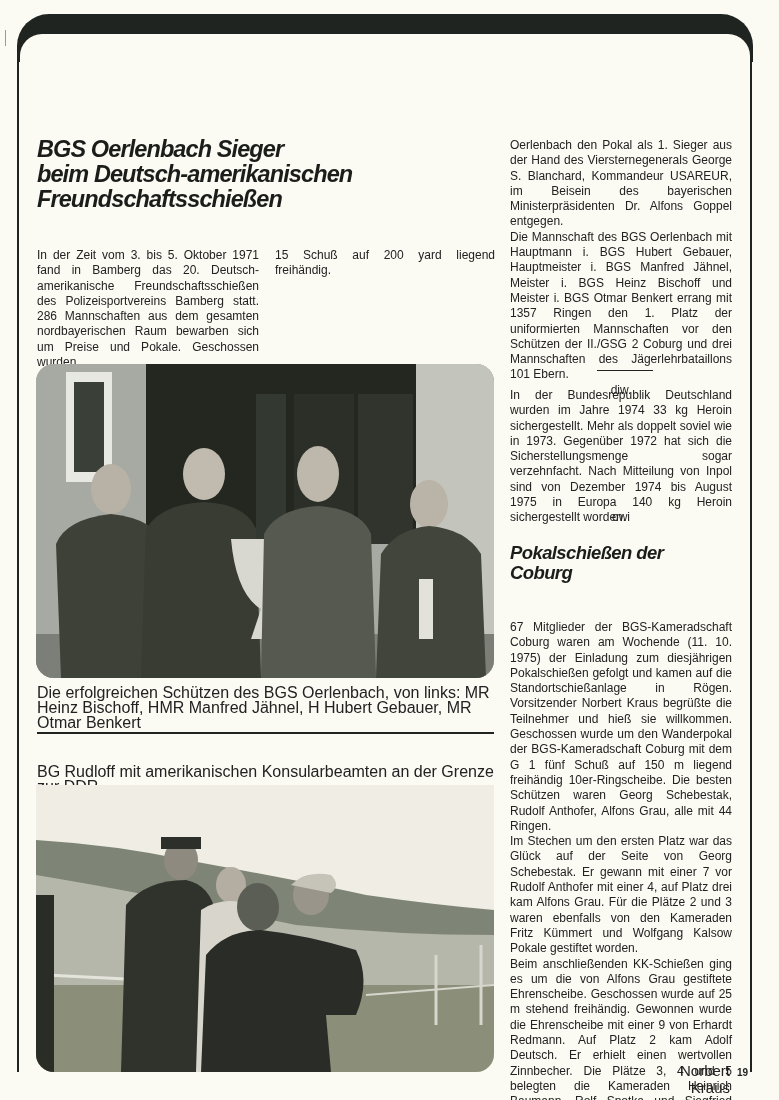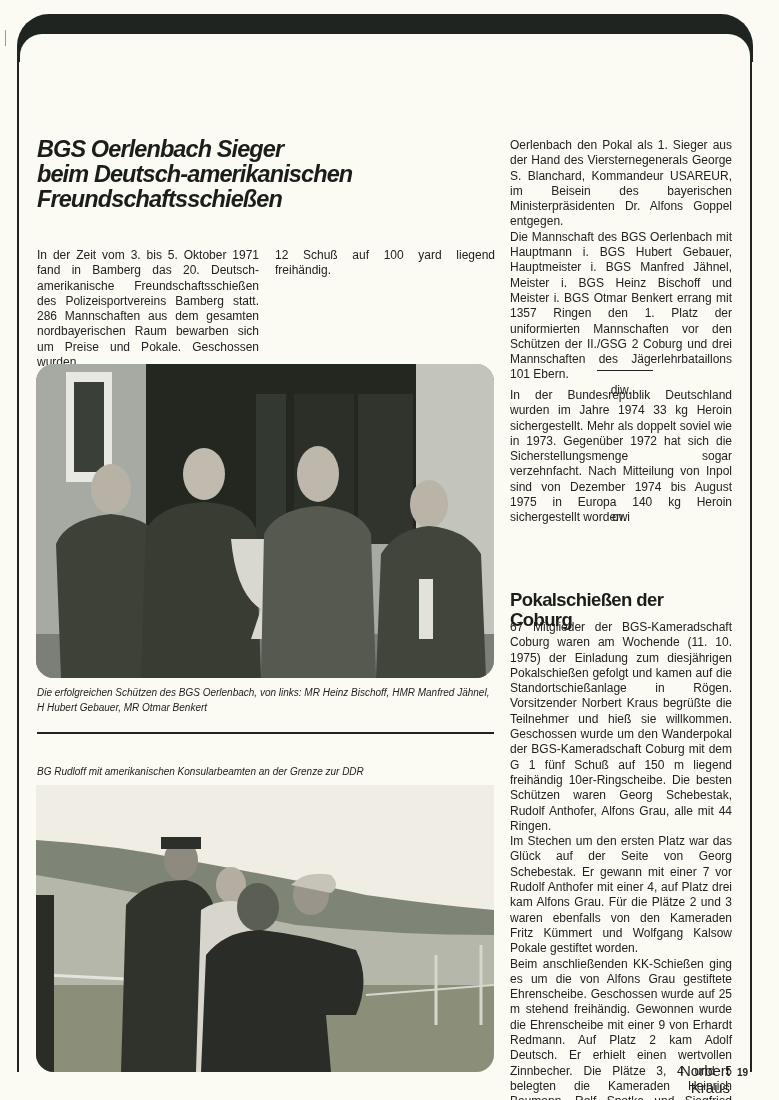--- a/index.html
+++ b/index.html
@@ -54,43 +54,42 @@
   #col3a { left:510px; top:138px; width:222px; }
   #col3b { left:510px; top:388px; width:222px; }
   #col3c { left:510px; top:620px; width:222px; }
 
   .divider-short {
     position:absolute; left:597px; top:370px; width:56px; height:1px; background:#222;
   }
 
   .subhead {
     position:absolute; left:510px; top:543px; width:230px;
-    font-weight:bold; 
+    font-weight:bold; font-style:italic;
     font-size:18.5px; line-height:19.5px; letter-spacing:-0.6px;
     color:#1a1d1a;
-    margin-top:47px;
   }
   .subhead div { white-space:nowrap; }
 
   .photo {
     position:absolute; overflow:hidden;
     border-radius:18px;
   }
   #photo1 {
     left:36px; top:364px; width:458px; height:314px;
     background:linear-gradient(180deg,#9ea39b 0%,#8d918a 40%,#7a7f78 100%);
   }
   #photo2 {
     left:36px; top:785px; width:458px; height:287px;
     border-radius:0 0 18px 18px;
     background:linear-gradient(180deg,#f1efe6 0%,#e9e8df 20%,#a9ad9f 35%,#c7c9bd 50%,#8e927f 75%,#6f735f 100%);
   }
   .caption {
     position:absolute; left:37px; width:460px;
-    font-style:italic; font-size:10px; line-height:15px; color:#222;
+    font-size:16px; line-height:15px; color:#222;
   }
   #caption1 { top:685px; }
   #caption2 { top:764px; }
   .rule {
     position:absolute; left:37px; top:732px; width:457px; height:2px; background:#1f2420;
   }
   .page-no {
     position:absolute; left:737px; top:1067px;
     font-size:10px; font-weight:bold; color:#222;
   }
@@ -111,21 +110,21 @@
 <div class="headline">
   <div>BGS Oerlenbach Sieger</div>
   <div>beim Deutsch-amerikanischen</div>
   <div>Freundschaftsschießen</div>
 </div>
 
 <div class="col" id="col1">
   <p>In der Zeit vom 3. bis 5. Oktober 1971 fand in Bamberg das 20. Deutsch-amerikanische Freundschaftsschießen des Polizeisportvereins Bamberg statt. 286 Mannschaften aus dem gesamten nordbayerischen Raum bewarben sich um Preise und Pokale. Geschossen wurden</p>
 </div>
 <div class="col" id="col2">
-  <p>12 Schuß auf 100 yard liegend freihändig.</p>
+  <p>15 Schuß auf 200 yard liegend freihändig.</p>
 </div>
 <div class="col" id="col3a">
   <p>Oerlenbach den Pokal als 1. Sieger aus der Hand des Viersternegenerals George S. Blanchard, Kommandeur USAREUR, im Beisein des bayerischen Ministerpräsidenten Dr. Alfons Goppel entgegen.</p>
   <p>Die Mannschaft des BGS Oerlenbach mit Hauptmann i. BGS Hubert Gebauer, Hauptmeister i. BGS Manfred Jähnel, Meister i. BGS Heinz Bischoff und Meister i. BGS Otmar Benkert errang mit 1357 Ringen den 1. Platz der uniformierten Mannschaften vor den Schützen der II./GSG 2 Coburg und drei Mannschaften des Jägerlehrbataillons 101 Ebern.</p>
   <p class="sig">diw.</p>
 </div>
 
 <div class="divider-short"></div>
 
 <div class="col" id="col3b">

